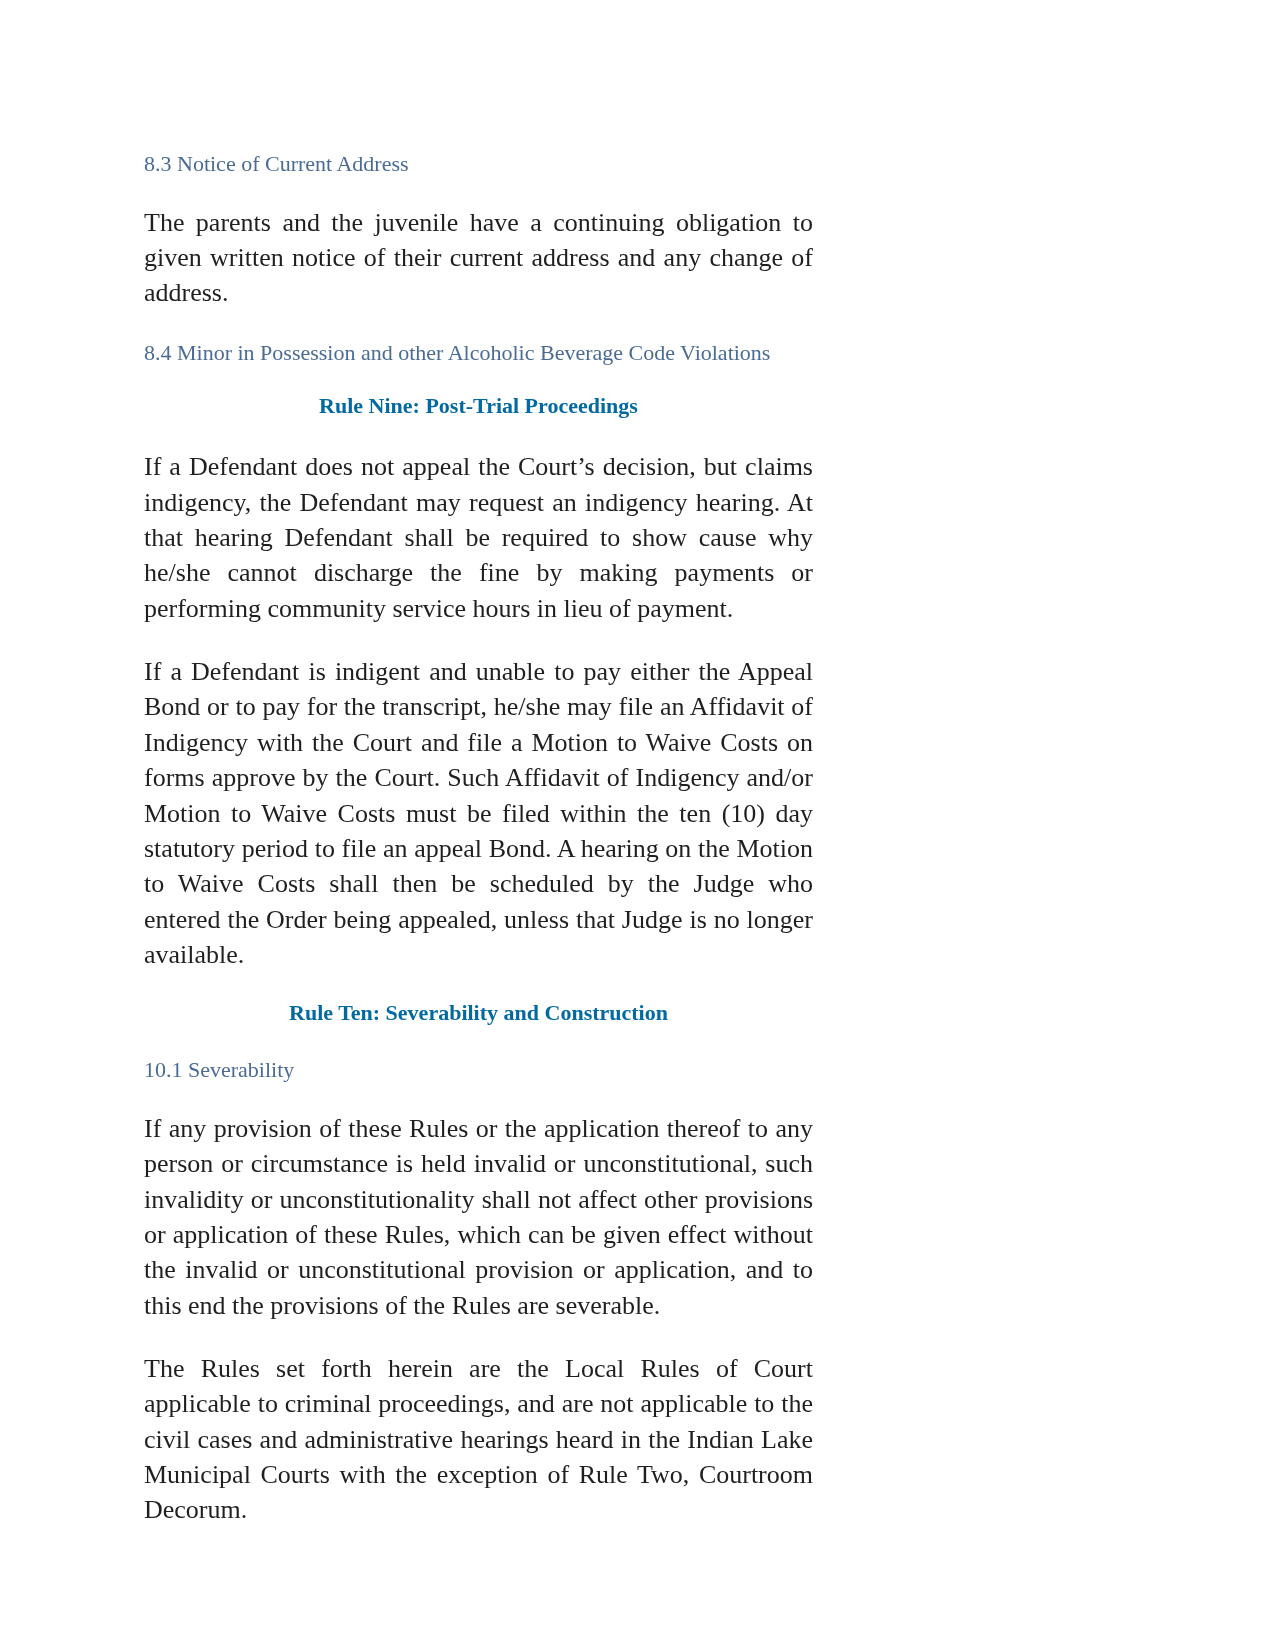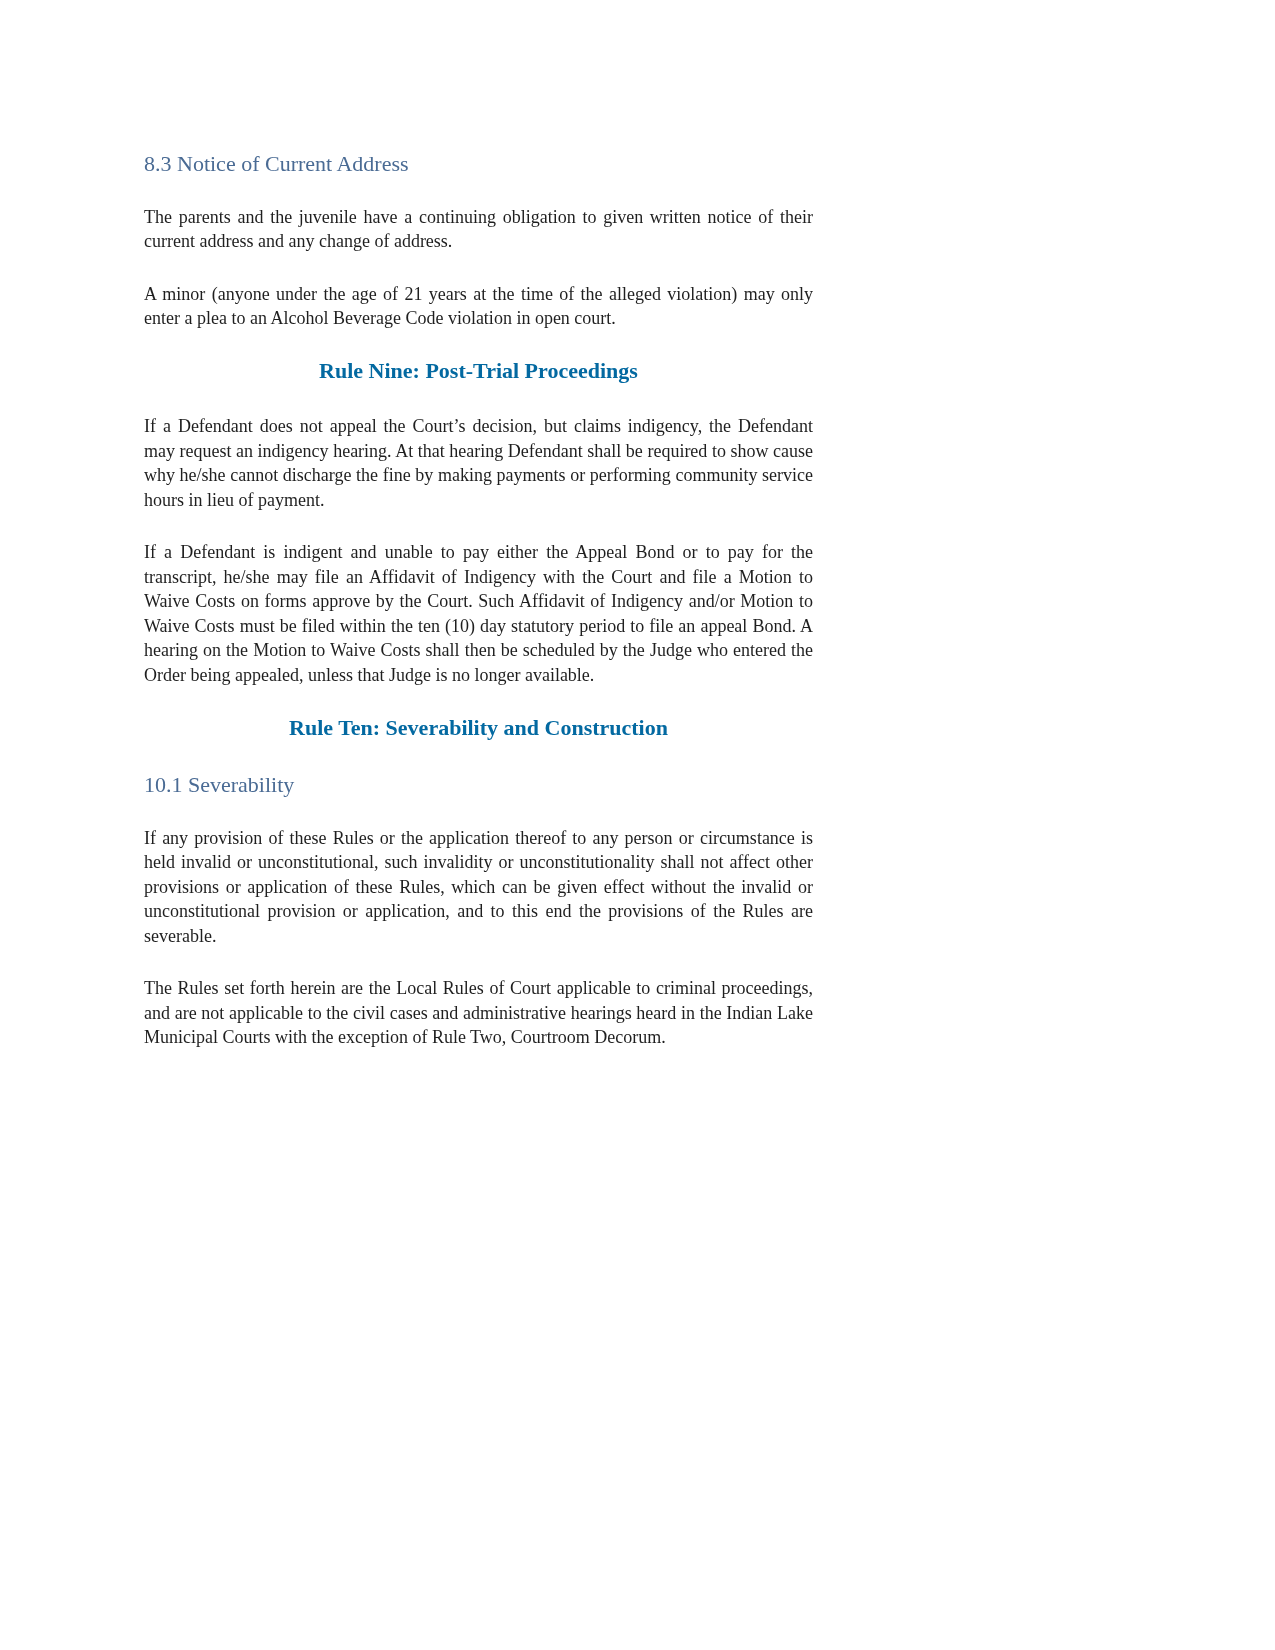--- a/index.html
+++ b/index.html
@@ -24,21 +24,21 @@
   .block-heading {
     color: #4a6b94;
     font-size: 22px;
     line-height: 1.3;
     font-weight: 400;
     margin: 0 0 26px 0;
     text-align: left;
   }
   .block-paragraph {
     color: #1f1f1f;
-    font-size: 18px;
+    font-size: 26px;
     line-height: 1.36;
     margin: 0 0 28px 0;
     text-align: justify;
     text-justify: inter-word;
   }
   .block-rule-title {
     color: #0369a1;
     font-size: 22px;
     font-weight: 700;
     text-align: center;
@@ -46,21 +46,21 @@
   }
 </style>
 </head>
 <body>
 
 <div class="page">
 
   <h2 class="block-heading">8.3 Notice of Current Address</h2>
   <p class="block-paragraph">The parents and the juvenile have a continuing obligation to given written notice of their current address and any change of address.</p>
 
-  <p class="block-paragraph">A minor (anyone under the age of 21 years at the time of the alleged violation) may only enter a plea to an Alcohol Beverage Code violation in open court.</p>
+  <h2 class="block-heading">8.4 Minor in Possession and other Alcoholic Beverage Code Violations</h2>
 
   <h1 class="block-rule-title">Rule Nine: Post-Trial Proceedings</h1>
 
 
   <p class="block-paragraph">If a Defendant does not appeal the Court’s decision, but claims indigency, the Defendant may request an indigency hearing. At that hearing Defendant shall be required to show cause why he/she cannot discharge the fine by making payments or performing community service hours in lieu of payment.</p>
 
   <p class="block-paragraph">If a Defendant is indigent and unable to pay either the Appeal Bond or to pay for the transcript, he/she may file an Affidavit of Indigency with the Court and file a Motion to Waive Costs on forms approve by the Court. Such Affidavit of Indigency and/or Motion to Waive Costs must be filed within the ten (10) day statutory period to file an appeal Bond. A hearing on the Motion to Waive Costs shall then be scheduled by the Judge who entered the Order being appealed, unless that Judge is no longer available.</p>
 
   <h1 class="block-rule-title">Rule Ten: Severability and Construction</h1>
 

